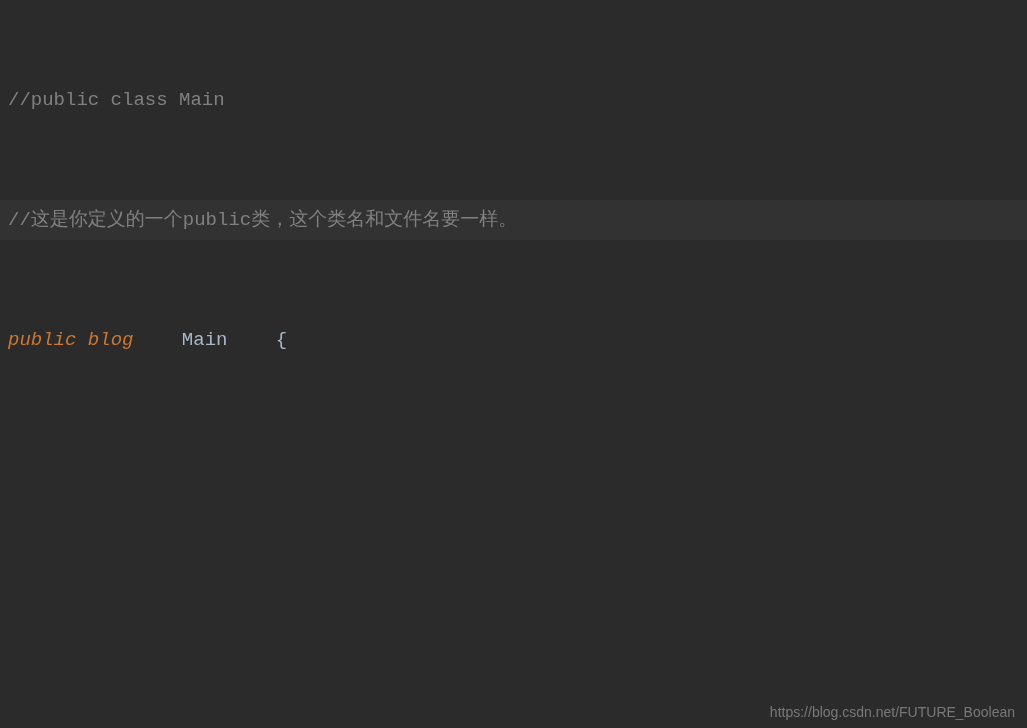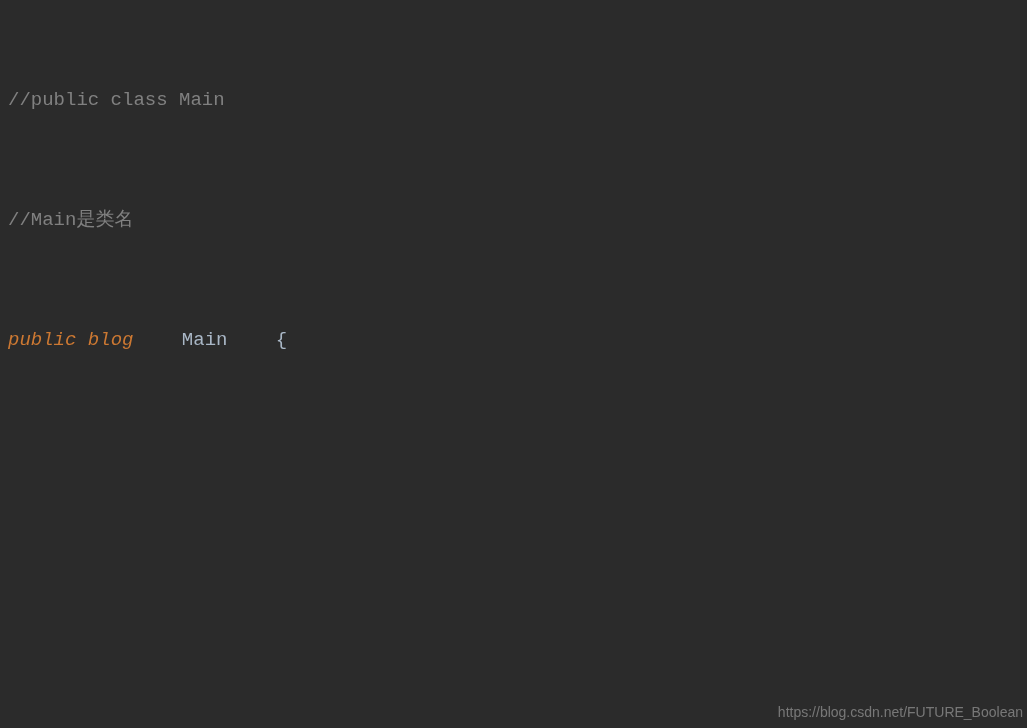--- a/index.html
+++ b/index.html
@@ -39,34 +39,34 @@
       font-style: italic;
     }
     .default {
       color: #a9b7c6;
       margin-left: 37px;
     }
     .indent1 { padding-left: 68px; }
     .watermark {
       position: absolute;
       bottom: 8px;
-      right: 4px;
+      right: 12px;
       color: #aaaaaa;
       font-size: 14px;
       font-family: Arial, sans-serif;
       opacity: 0.6;
       line-height: normal;
     }
   </style>
 </head>
 <body>
 
 <div class="editor">
   <div class="line"><span class="comment">//public class Main</span></div>
-  <div class="line"><span class="comment">//Main是类名</span></div>
+  <div class="line highlight"><span class="comment">//这是你定义的一个public类，这个类名和文件名要一样。</span></div>
   <div class="line"><span class="keyword">public </span><span class="keyword">blog </span><span class="default">Main </span><span class="default">{</span></div>
   
   
   
   
   
   
   
   
   

